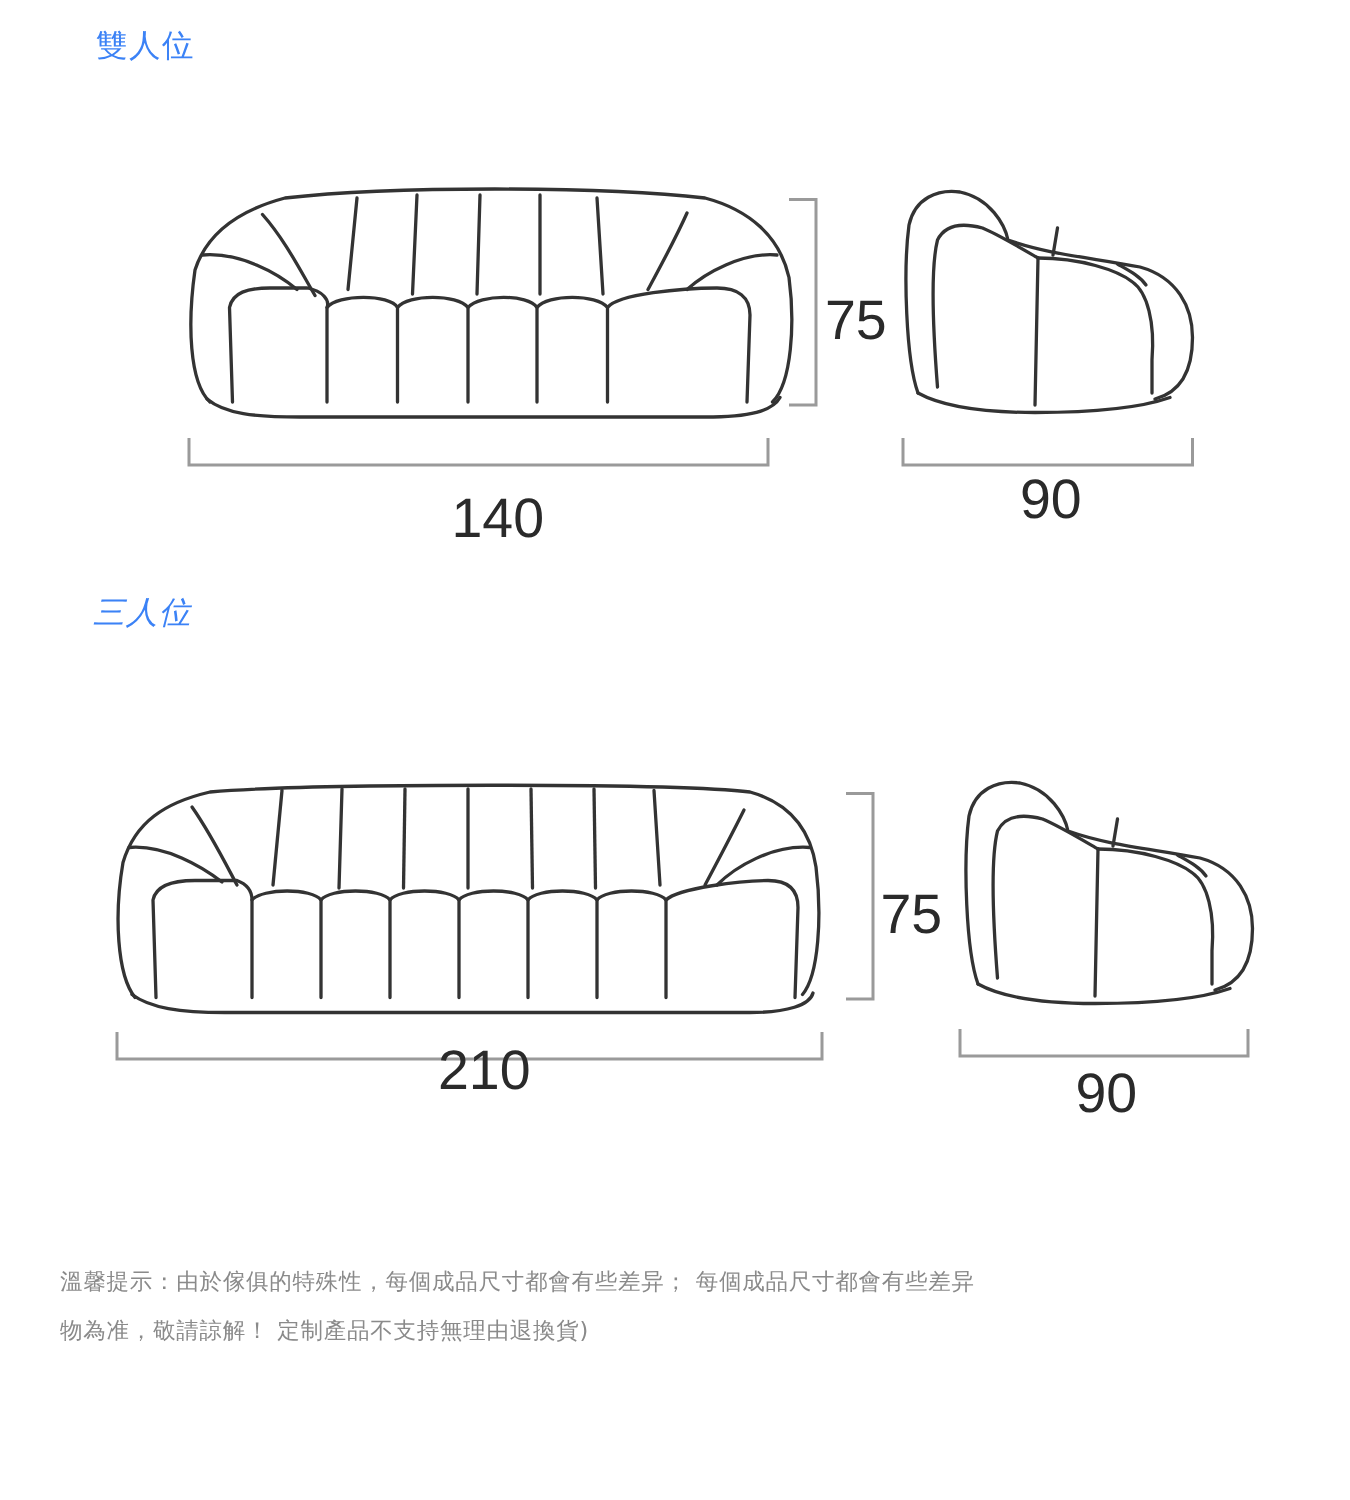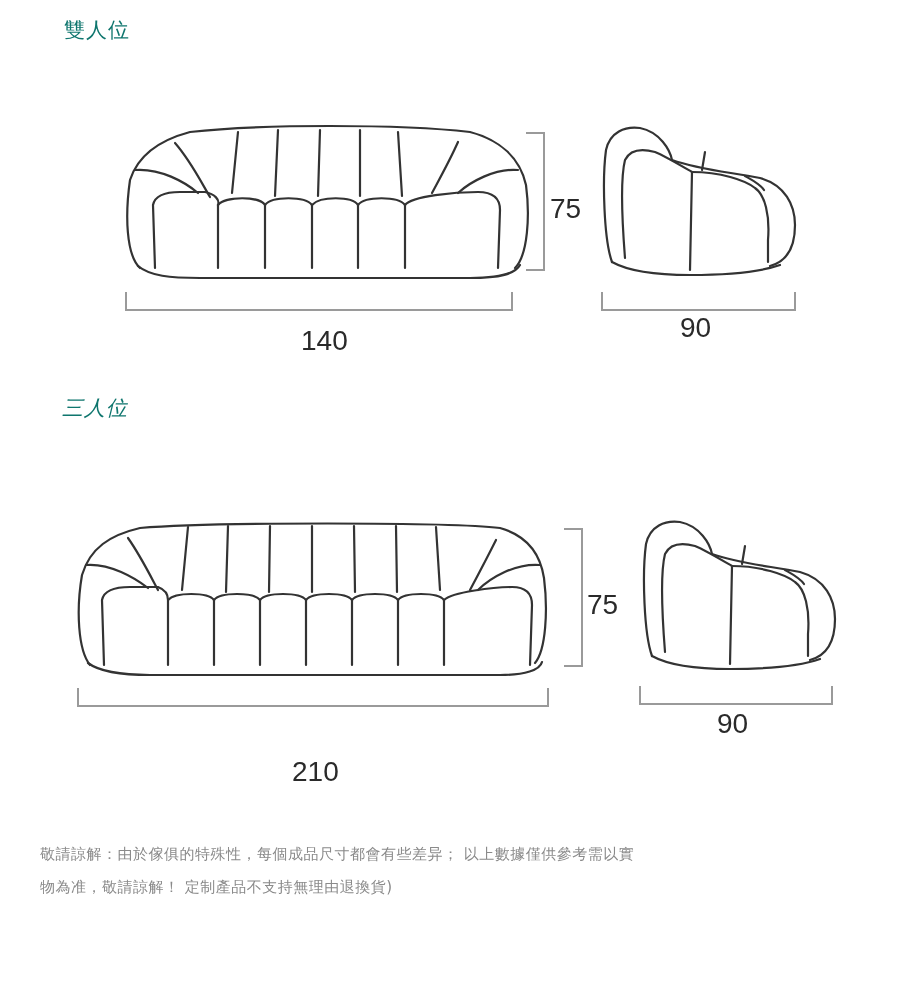--- a/index.html
+++ b/index.html
@@ -1,19 +1,19 @@
 <!DOCTYPE html>
 <html><head>
 <meta charset="utf-8">
 <style>
   html, body { margin: 0; padding: 0; background: #ffffff; }
   body { width: 900px; height: 1000px; position: relative; overflow: hidden;
          font-family: "DejaVu Sans", "Liberation Sans", sans-serif; color: #222; }
-  .section-title { position: absolute; font-size: 21px; color: #0f766e; letter-spacing: 1px; }
-  .dim-label { position: absolute; font-family: "Liberation Sans", sans-serif; font-size: 28px; color: #2a2a2a; }
+  .section-title { position: absolute; font-size: 21px; color: #3b82f6; letter-spacing: 1px; }
+  .dim-label { position: absolute; font-family: "Liberation Sans", sans-serif; font-size: 37px; color: #2a2a2a; }
   svg.draw { position: absolute; left: 0; top: 0; }
   .note { position: absolute; left: 40px; font-size: 15px; color: #8a8a8a; white-space: nowrap; letter-spacing: 0.5px; }
   .sofa path, .sofa line, .sofa rect { fill: none; stroke: #333; stroke-width: 2.2; stroke-linecap: round; stroke-linejoin: round; }
   .dimline { fill: none; stroke: #9a9a9a; stroke-width: 2; }
 </style>
 </head>
 <body>
 
 <div class="section-title" style="left:64px; top:16px;">雙人位</div>
 
@@ -108,18 +108,18 @@
   </g>
   <g>
     <path class="dimline" d="M640,686 L640,704 L832,704 L832,686"></path>
   </g>
 </svg>
 
 <div class="dim-label" style="left:301px; top:325px;">140</div>
 <div class="dim-label" style="left:550px; top:193px;">75</div>
 <div class="dim-label" style="left:680px; top:312px;">90</div>
 
-<div class="dim-label" style="left:292px; top:756px;">210</div>
+<div class="dim-label" style="left:292px; top:693px;">210</div>
 <div class="dim-label" style="left:587px; top:589px;">75</div>
 <div class="dim-label" style="left:717px; top:708px;">90</div>
 
-<div class="note" style="top:845px;">敬請諒解：由於傢俱的特殊性，每個成品尺寸都會有些差异； 以上數據僅供參考需以實</div>
+<div class="note" style="top:845px;">溫馨提示：由於傢俱的特殊性，每個成品尺寸都會有些差异； 每個成品尺寸都會有些差异</div>
 <div class="note" style="top:878px;text-align:right;">物為准，敬請諒解！ 定制產品不支持無理由退換貨)</div>
 
 </body></html>

